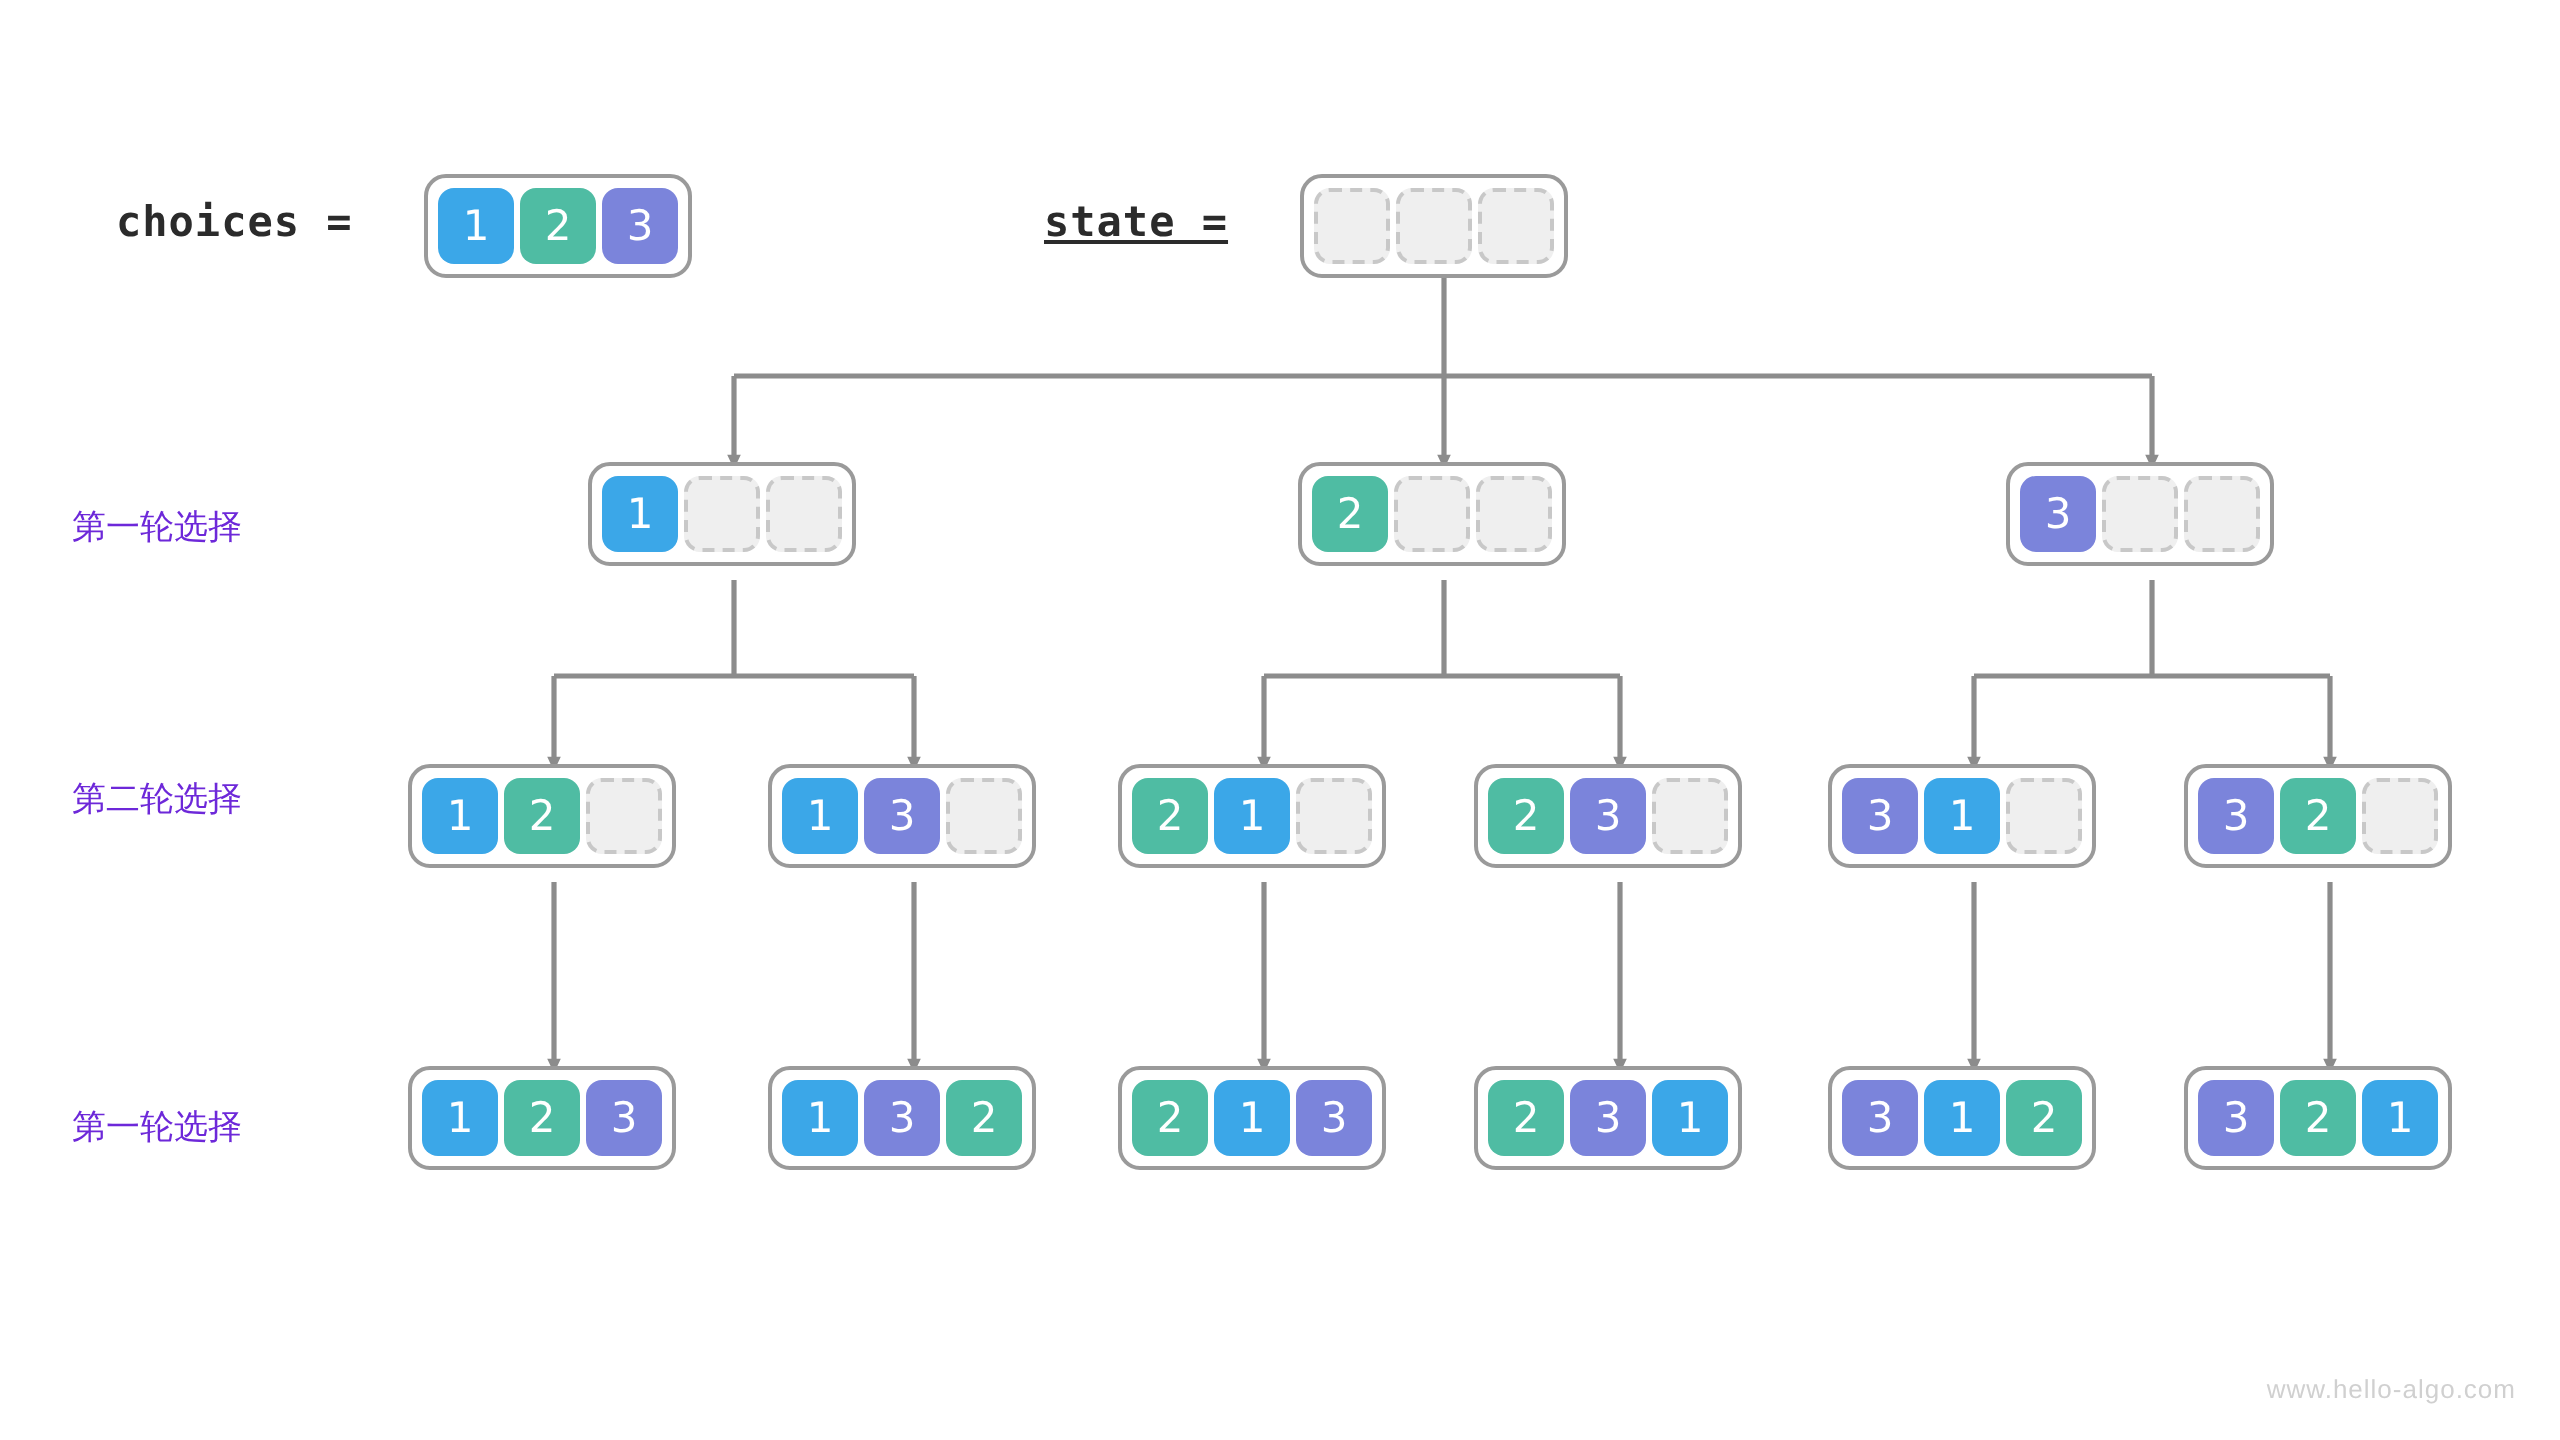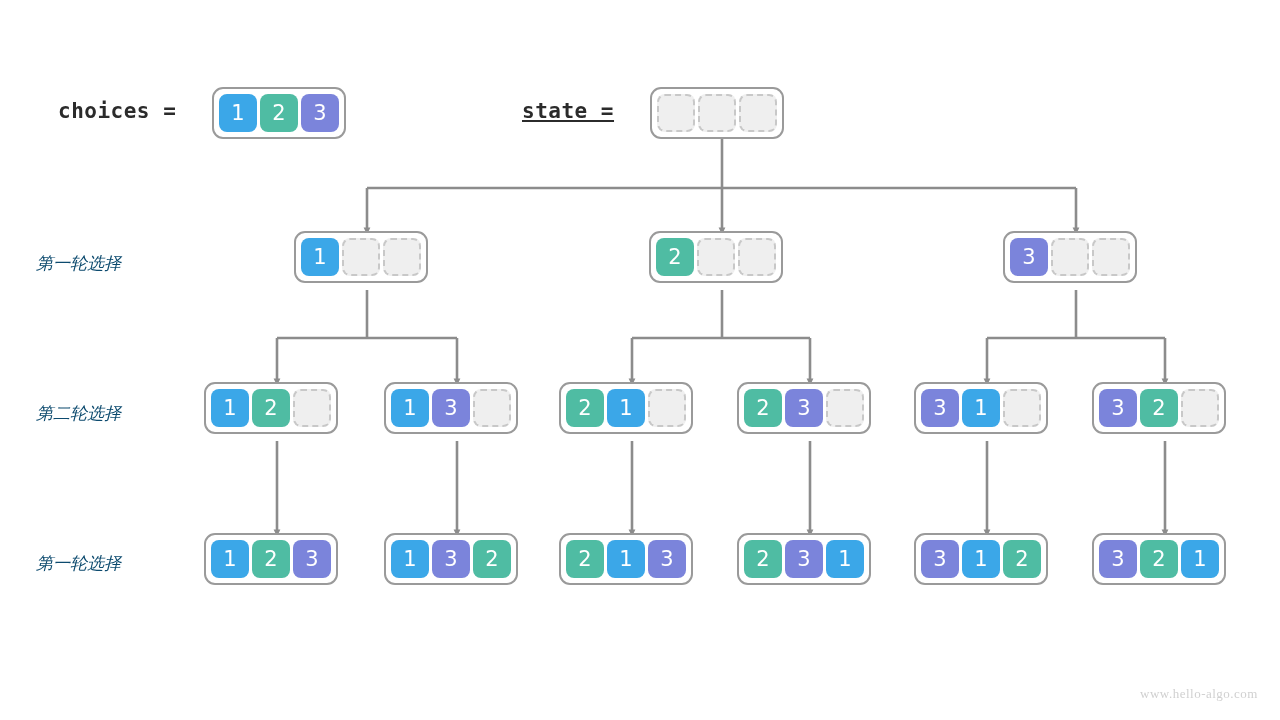--- a/index.html
+++ b/index.html
@@ -29,23 +29,22 @@
     font-size: 21px;
     color: #2b2b2b;
     white-space: nowrap;
     letter-spacing: 0.5px;
   }
   
   .row-label {
     position: absolute;
     font-family: "DejaVu Sans", "Liberation Sans", sans-serif;
     font-size: 17px;
-    color: #0c4a6e;
+    color: #6d28d9;
     white-space: nowrap;
-    font-style: italic;
   }
   
   .array {
     position: absolute;
     display: flex;
     align-items: center;
     gap: 3px;
     padding: 5px;
     border: 2.5px solid #9a9a9a;
     border-radius: 11px;
@@ -67,21 +66,21 @@
   .cell.c3 { background: #7B84DB; }
   .cell.empty {
     background: #efefef;
     border: 2px dashed #c8c8c8;
     color: transparent;
   }
   
   #watermark {
     position: absolute;
     right: 22px; bottom: 18px;
-    font-family: Liberation Serif, serif;
+    font-family: Liberation Sans, sans-serif;
     font-size: 13px;
     color: #d0d0d0;
     letter-spacing: 0.5px;
   }
 </style>
 </head>
 <body>
 
 <div id="stage">
 
@@ -134,21 +133,21 @@
 
   <div class="kw-label" style="left:522px; top:99px;text-decoration:underline;">state  =</div>
 
   <div class="array" id="state-array" style="left:650px; top:87px;">
       <div class="cell empty"></div>
       <div class="cell empty"></div>
       <div class="cell empty"></div>
     </div>
 
   <div class="row-label" style="left:36px; top:252px;">第一轮选择</div>
-  <div class="row-label" style="left:36px; top:402px;">第二轮选择</div>
+  <div class="row-label" style="left:36px; top:388px;">第二轮选择</div>
   <div class="row-label" style="left:36px; top:552px;">第一轮选择</div>
 
   <div id="nodes-layer">
       <div class="array" style="left: 294px; top: 231px;">
         <div class="cell c1">1</div>
         <div class="cell empty"></div>
         <div class="cell empty"></div>
       </div>
       <div class="array" style="left: 649px; top: 231px;">
         <div class="cell c2">2</div>

